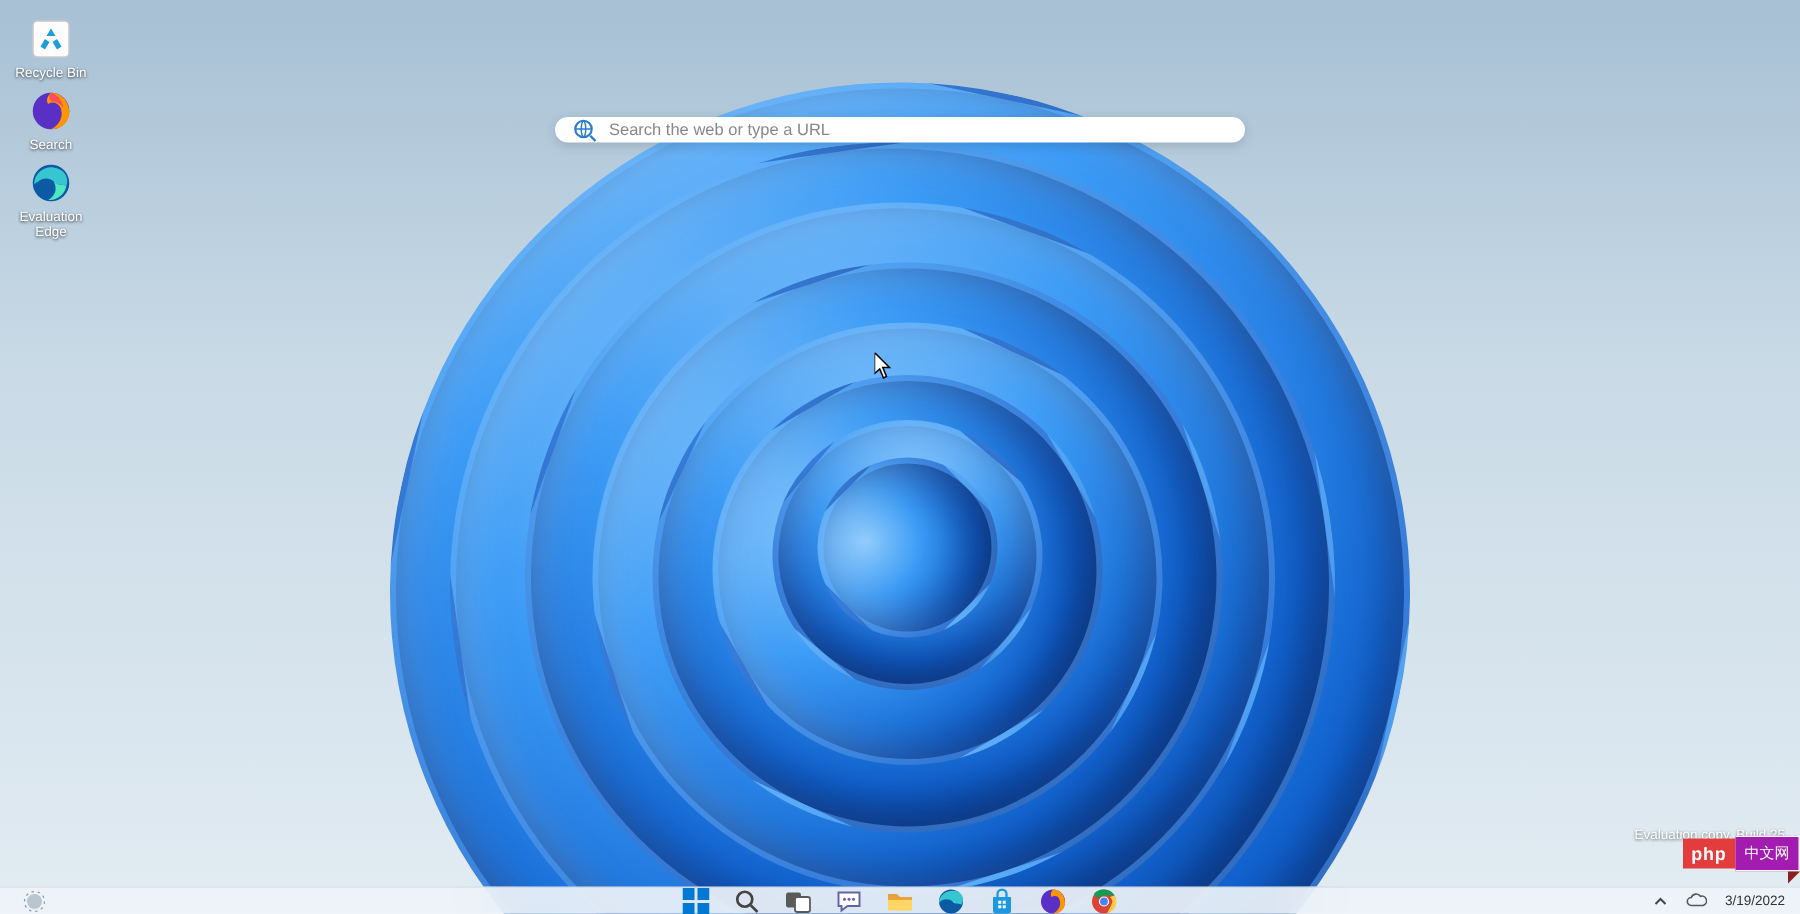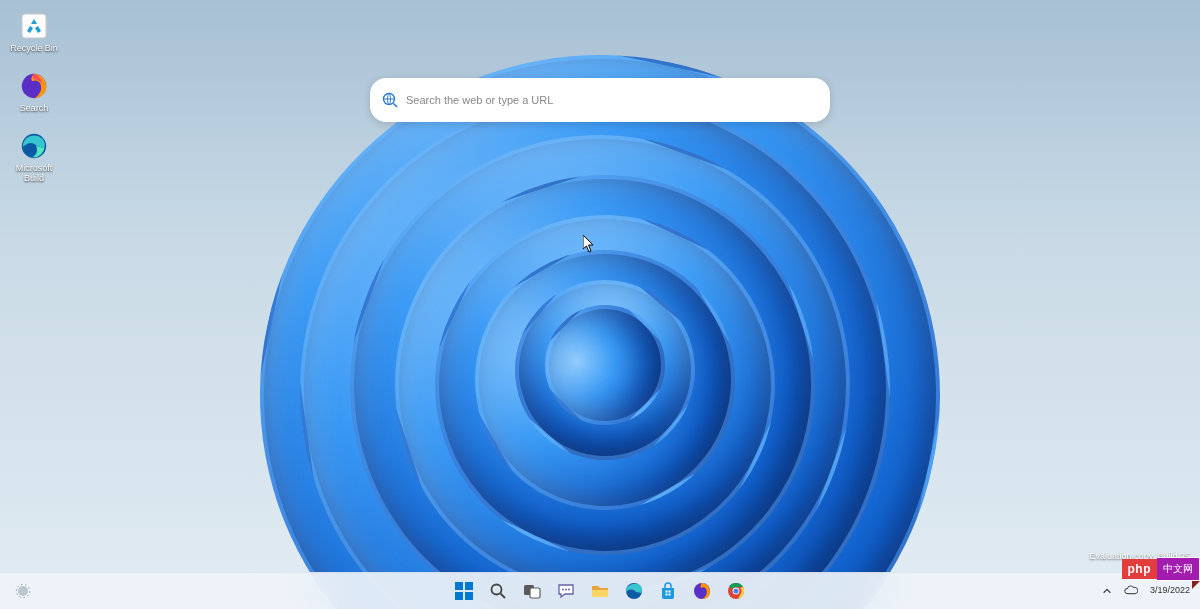--- a/index.html
+++ b/index.html
@@ -24,36 +24,36 @@
   .p3{width:500px;height:500px;left:-250px;top:-200px;transform:rotate(20deg);}
   .p4{width:420px;height:420px;left:-205px;top:-160px;transform:rotate(-18deg);}
   .p5{width:340px;height:340px;left:-165px;top:-120px;transform:rotate(25deg);}
   .p6{width:260px;height:260px;left:-125px;top:-85px;transform:rotate(-30deg);}
   .p7{width:180px;height:180px;left:-85px;top:-55px;transform:rotate(40deg);}
   .p8{width:120px;height:120px;left:-55px;top:-30px;transform:rotate(-45deg);}
 
   
   .desktop-icons {
     position: absolute; top: 8px; left: 6px; z-index: 5;
-    display: flex; flex-direction: column; gap: 12px;
+    display: flex; flex-direction: column; 
   }
   .dicon {
     width: 56px; display: flex; flex-direction: column; align-items: center;
     cursor: pointer; padding: 2px;
   }
   .dicon .ico { width: 32px; height: 32px; display:flex; align-items:center; justify-content:center; }
   .dicon .lbl {
     font-size: 9px; color: #fff; text-align: center; line-height: 1.1;
     text-shadow: 0 1px 2px rgba(0,0,0,.8); margin-top: 2px;
   }
 
   
   .search-widget {
     position: absolute; top: 78px; left: 50%; transform: translateX(-50%);
-    width: 460px; height: 44px; background: #fff; border-radius: 16px;
+    width: 460px; height: 17px; background: #fff; border-radius: 16px;
     display: flex; align-items: center; padding: 0 12px; gap: 8px;
     box-shadow: 0 2px 8px rgba(0,0,0,.15); z-index: 10;
   }
   .search-widget .sicon { width: 16px; height: 16px; flex-shrink:0; }
   .search-widget input {
     border: none; outline: none; flex: 1; font-size: 11px; color: #555;
     background: transparent;
   }
   .search-widget input::placeholder { color: #888; }
 
@@ -82,21 +82,21 @@
     background:#a21caf; color:#fff; font-size:10px; padding:4px 6px;
     border:1px solid #fff; border-left:none;
   }
   .badge .corner {
     width:0;height:0;border-left:8px solid #8a1f1f;border-bottom:8px solid transparent;
     position:absolute; right:0; bottom:-8px;
   }
 
   
   .taskbar {
-    position: absolute; bottom: 0; left: 0; right: 0; height: 37px;
+    position: absolute; bottom: 0; left: 0; right: 0; height: 18px;
     background: rgba(238,243,248,.92); backdrop-filter: blur(20px);
     border-top: 1px solid rgba(0,0,0,.05);
     display: flex; align-items: center; z-index: 40;
   }
   .tb-left { position:absolute; left:8px; display:flex; align-items:center; gap:6px; }
   .tb-center { margin: 0 auto; display:flex; align-items:center; gap:4px; }
   .tb-right { position:absolute; right:6px; display:flex; align-items:center; gap:6px; }
   .tb-btn {
     width:30px; height:30px; display:flex; align-items:center; justify-content:center;
     border-radius:4px; cursor:pointer;
@@ -140,21 +140,21 @@
     <div class="lbl">Search</div>
   </div>
   <div class="dicon">
     <div class="ico">
       <svg viewBox="0 0 32 32" width="30" height="30">
         <circle cx="16" cy="16" r="13" fill="#0c59a4"></circle>
         <path d="M4 17 C4 9 11 4 18 5 C26 6 29 13 27 18 C24 17 20 18 18 15 C15 12 10 12 7 15 C5 16 4 17 4 17 Z" fill="#37c6d0"></path>
         <path d="M18 15 C20 18 24 17 27 18 C26 24 20 29 14 28 C18 26 20 22 19 18 C19 17 18 16 18 15 Z" fill="#50e6c2"></path>
       </svg>
     </div>
-    <div class="lbl">Microsoft Build</div>
+    <div class="lbl">Evaluation Edge</div>
   </div>
 </div>
 
 <div class="search-widget">
   <span class="sicon">
     <svg viewBox="0 0 16 16" width="16" height="16">
       <circle cx="7" cy="7" r="5.5" fill="none" stroke="#2b7cd3" stroke-width="1.4"></circle>
       <path d="M7 1.5 C9 3 9 11 7 12.5 M7 1.5 C5 3 5 11 7 12.5 M1.5 7 h11" stroke="#2b7cd3" stroke-width="1" fill="none"></path>
       <line x1="11.5" y1="11.5" x2="15" y2="15" stroke="#2b7cd3" stroke-width="1.6"></line>
     </svg>

